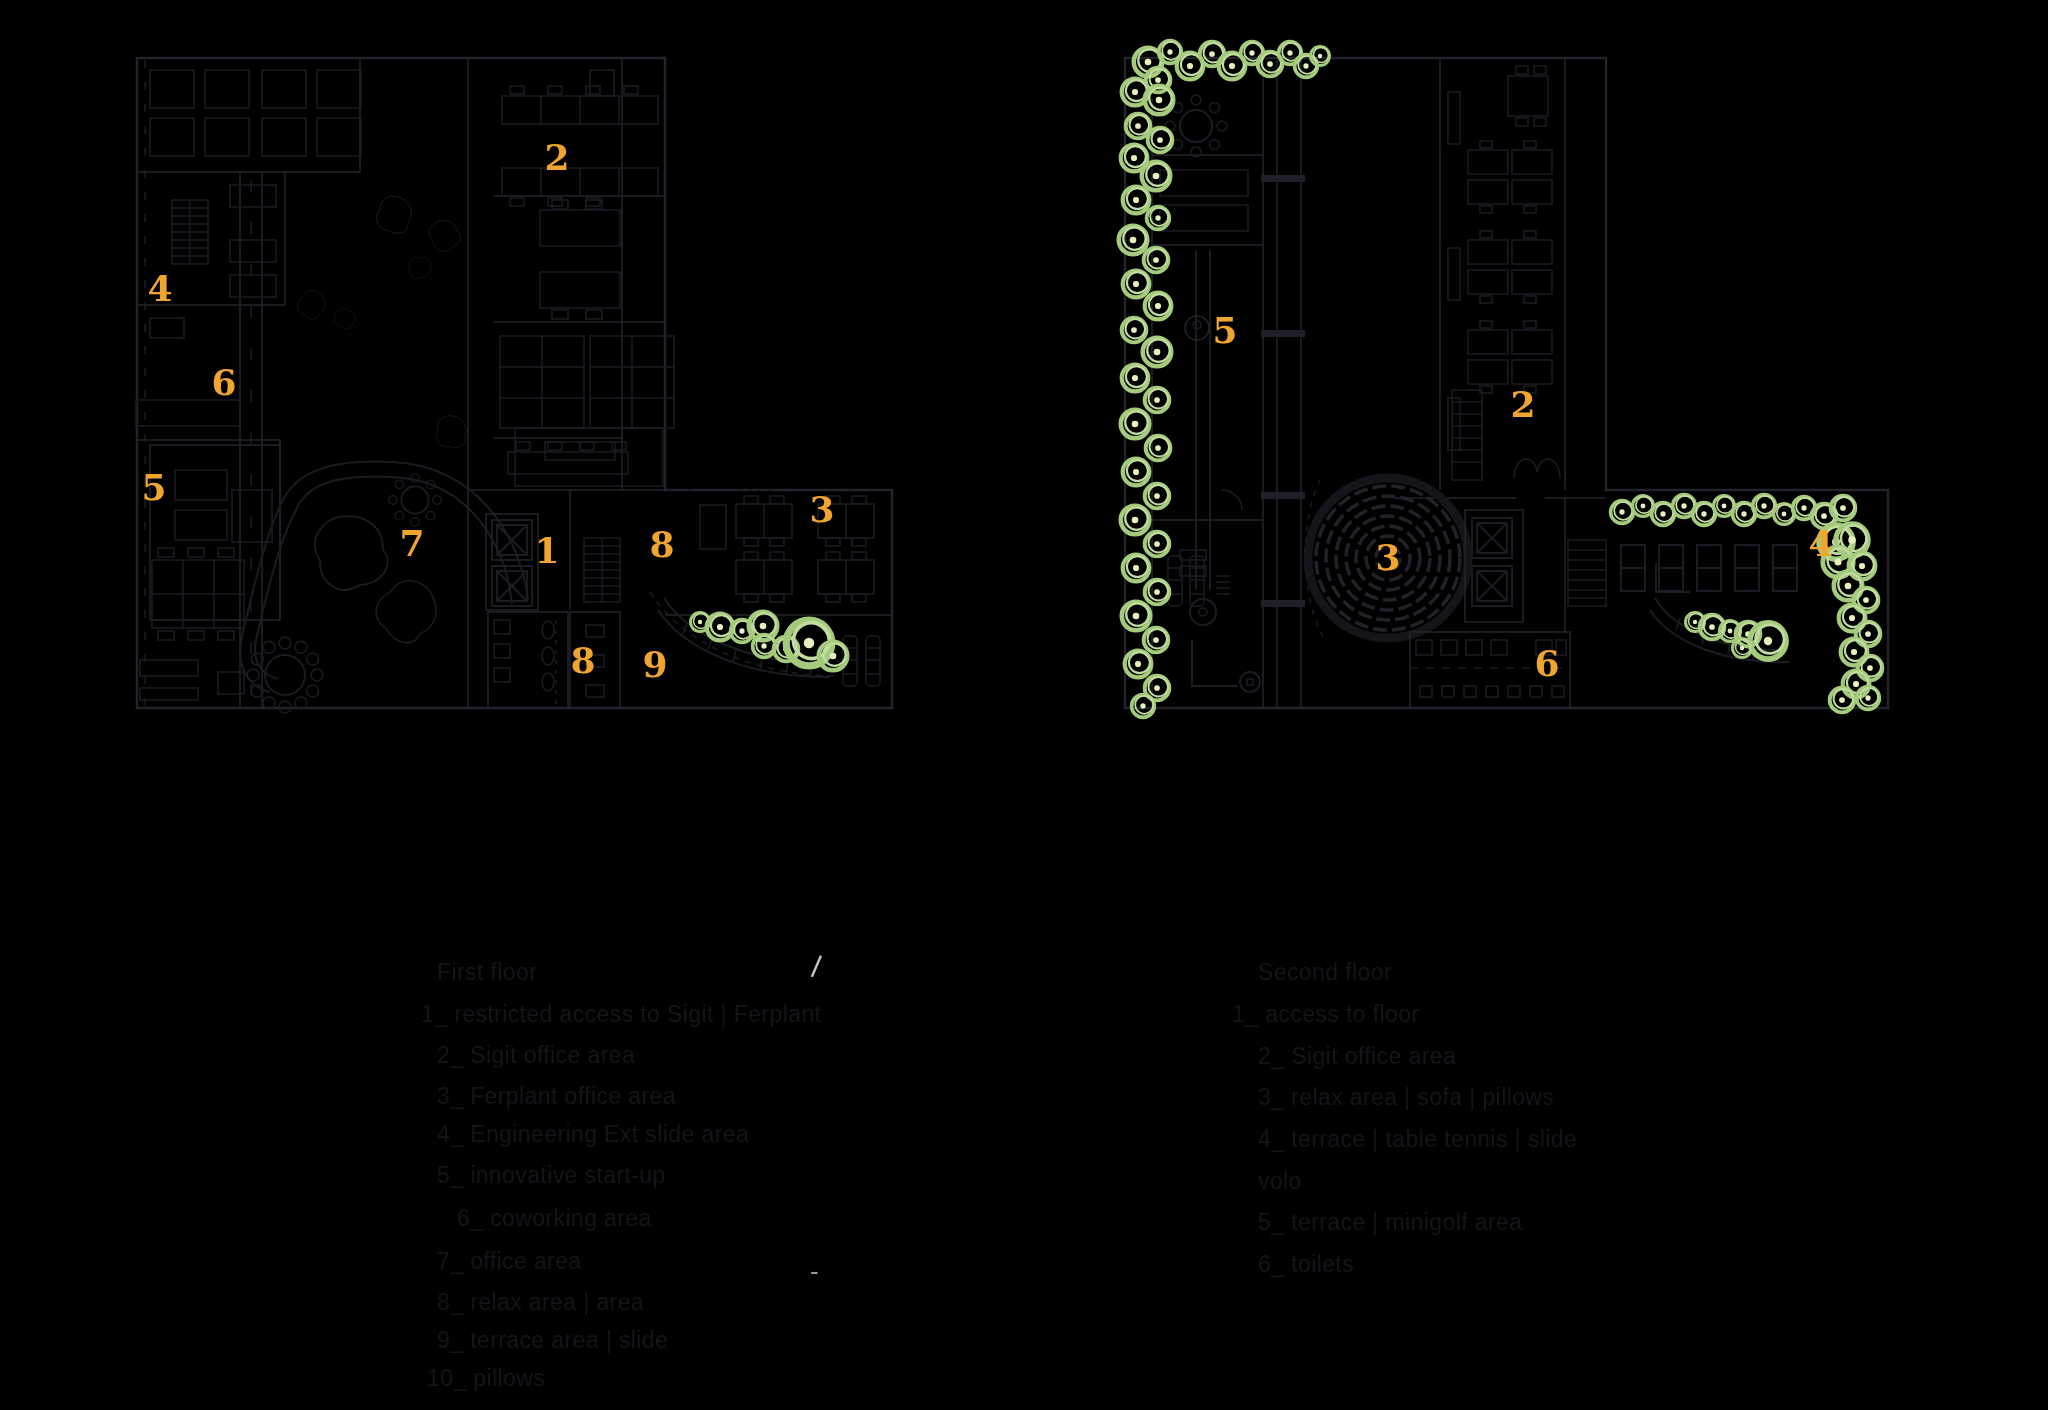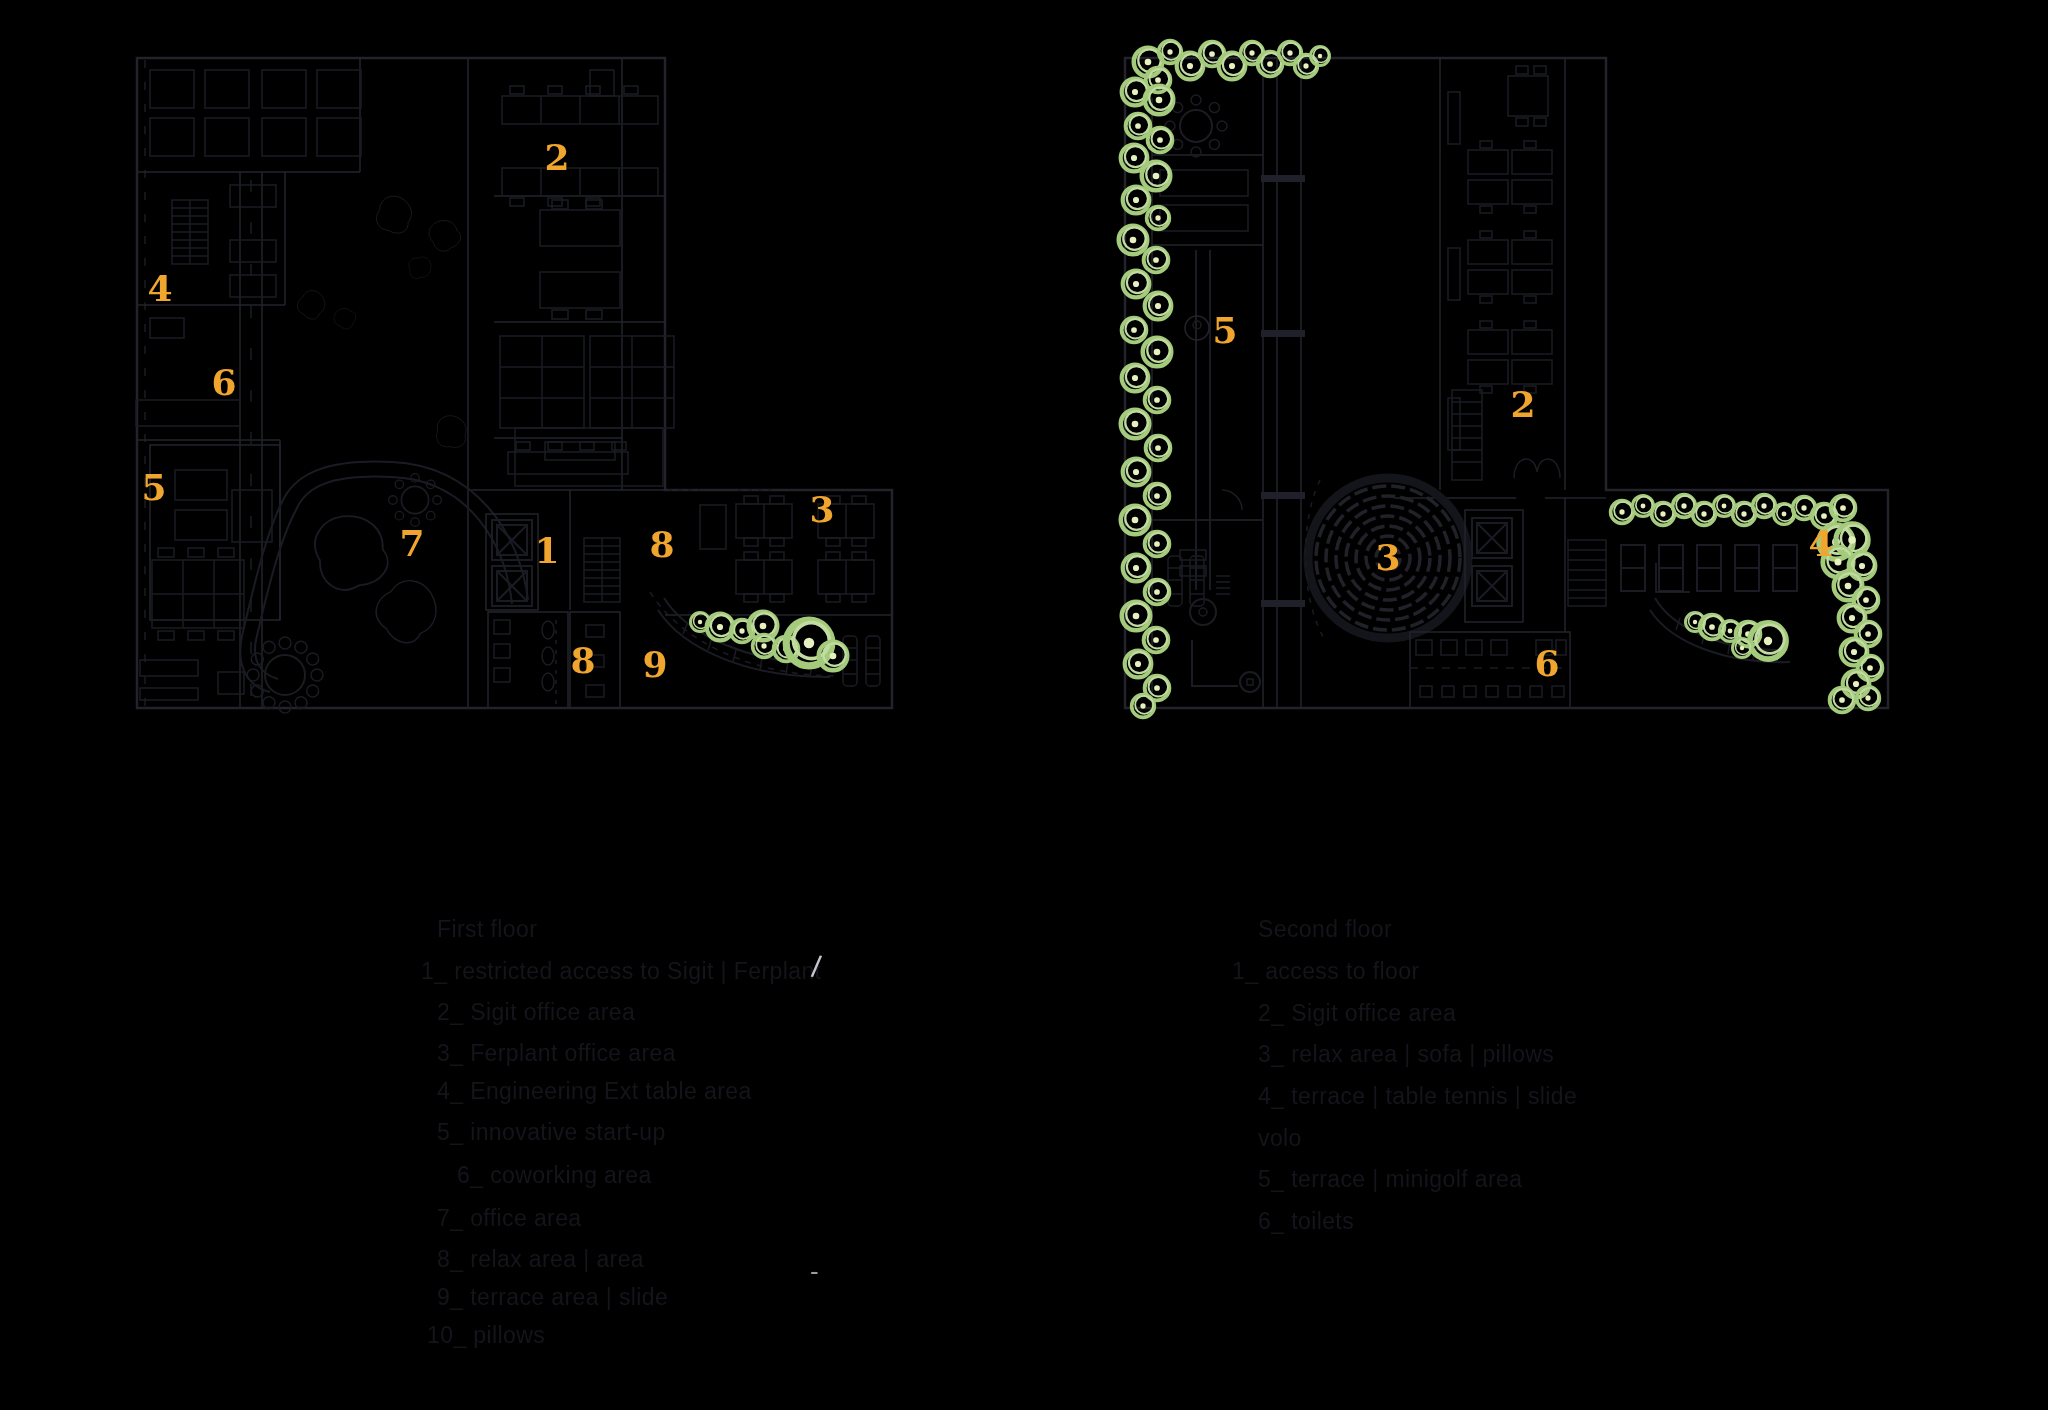--- a/index.html
+++ b/index.html
@@ -15,21 +15,21 @@
   .tg2{fill:none;stroke:#c1dba0;stroke-width:1.5;}
   .tc {fill:#e7f1bf;stroke:none;}
   .ring{fill:none;stroke:#212129;stroke-width:3.5;stroke-dasharray:14 5;}
   .halo{fill:none;stroke:#14141b;stroke-width:9;}
   .bar{fill:#20202a;stroke:none;}
   
   .num{position:absolute;transform:translate(-50%,-50%);
        font-family:"DejaVu Serif",serif;font-weight:700;font-size:36px;
        color:#f0a52e;line-height:1;}
   
-  .lg{position:absolute;font-size:23px;letter-spacing:.4px;color:#14141a;white-space:pre;}
+  .lg{position:absolute;font-size:23px;letter-spacing:.4px;color:#14141a;white-space:pre;margin-top:43px;}
   
   .mark{position:absolute;color:#c4c6cf;line-height:1;}
   .slash{font-size:30px;transform:rotate(8deg);}
   .dash{font-size:26px;color:#9a9ba3;}
 </style>
 </head>
 <body>
 
 <div class="stage">
 
@@ -522,21 +522,21 @@
   <span class="num" style="left:1523px;top:404px">2</span>
   <span class="num" style="left:1388px;top:557px">3</span>
   <span class="num" style="left:1821px;top:543px">4</span>
   <span class="num" style="left:1547px;top:663px">6</span>
 
   <div>
     <div class="lg" style="left:437px;top:916px">First floor</div>
     <div class="lg" style="left:421px;top:958px">1_ restricted access to Sigit | Ferplant</div>
     <div class="lg" style="left:437px;top:999px">2_ Sigit office area</div>
     <div class="lg" style="left:437px;top:1040px">3_ Ferplant office area</div>
-    <div class="lg" style="left:437px;top:1078px">4_ Engineering Ext table area</div>
+    <div class="lg" style="left:437px;top:1078px">4_ Engineering Ext slide area</div>
     <div class="lg" style="left:437px;top:1119px">5_ innovative start-up</div>
     <div class="lg" style="left:457px;top:1162px">6_ coworking area</div>
     <div class="lg" style="left:437px;top:1205px">7_ office area</div>
     <div class="lg" style="left:437px;top:1246px">8_ relax area | area</div>
     <div class="lg" style="left:437px;top:1284px">9_ terrace area | slide</div>
     <div class="lg" style="left:427px;top:1322px">10_ pillows</div>
   </div>
 
   <div>
     <div class="lg" style="left:1258px;top:916px">Second floor</div>

